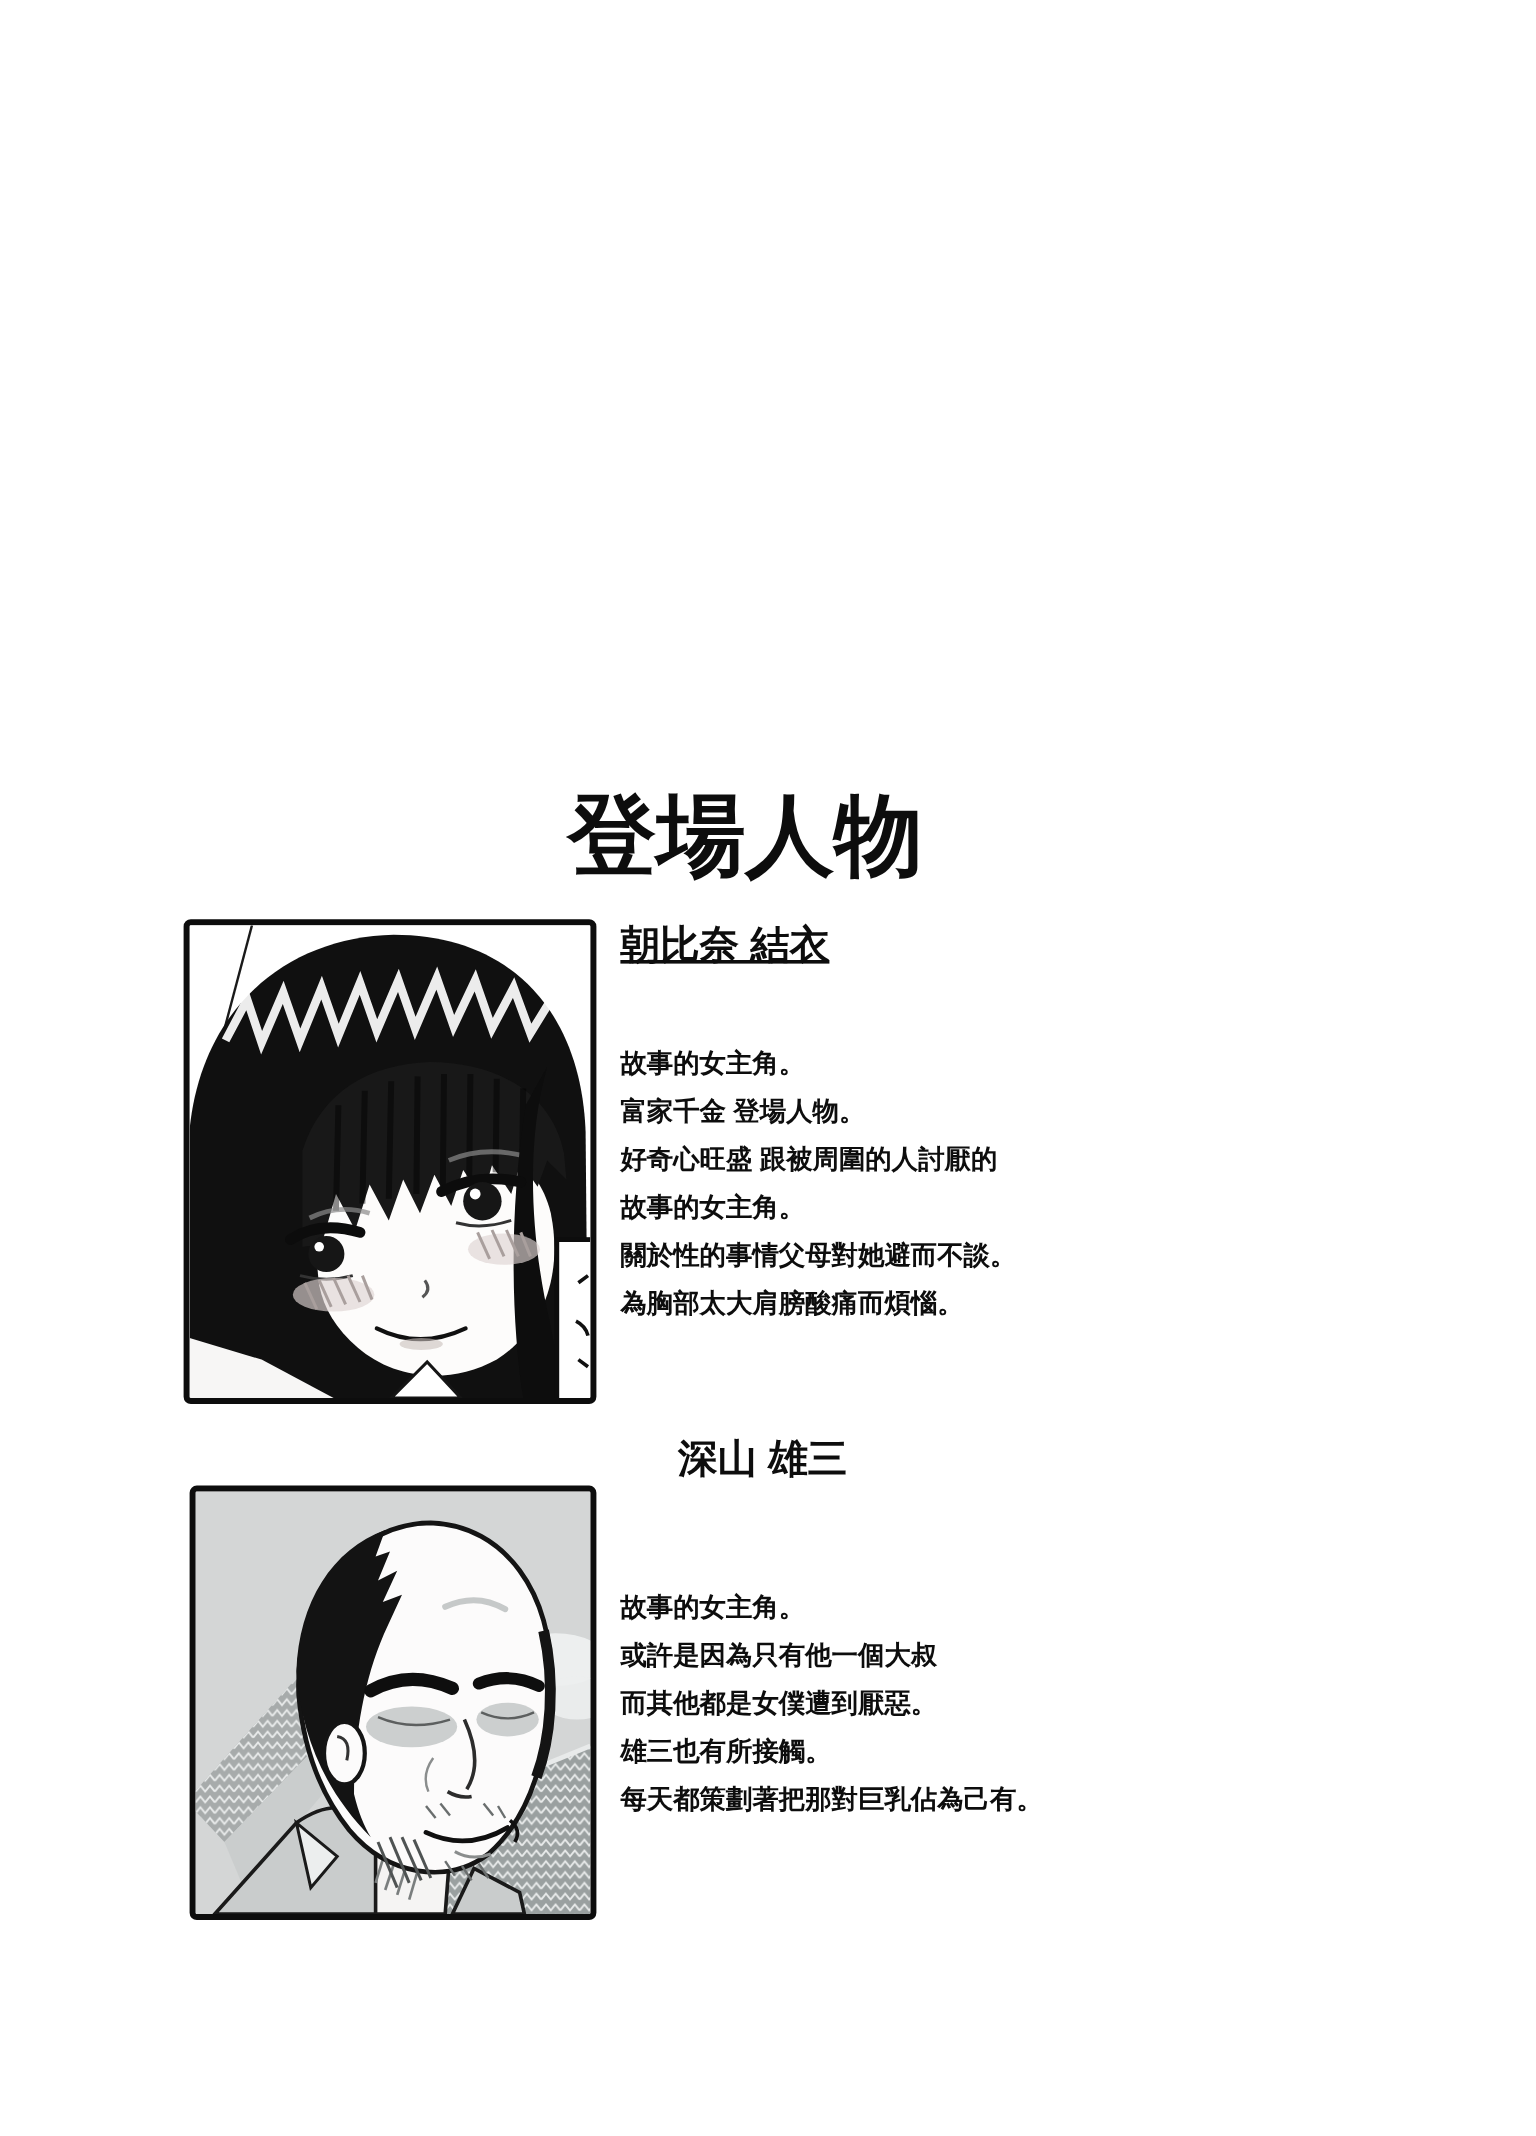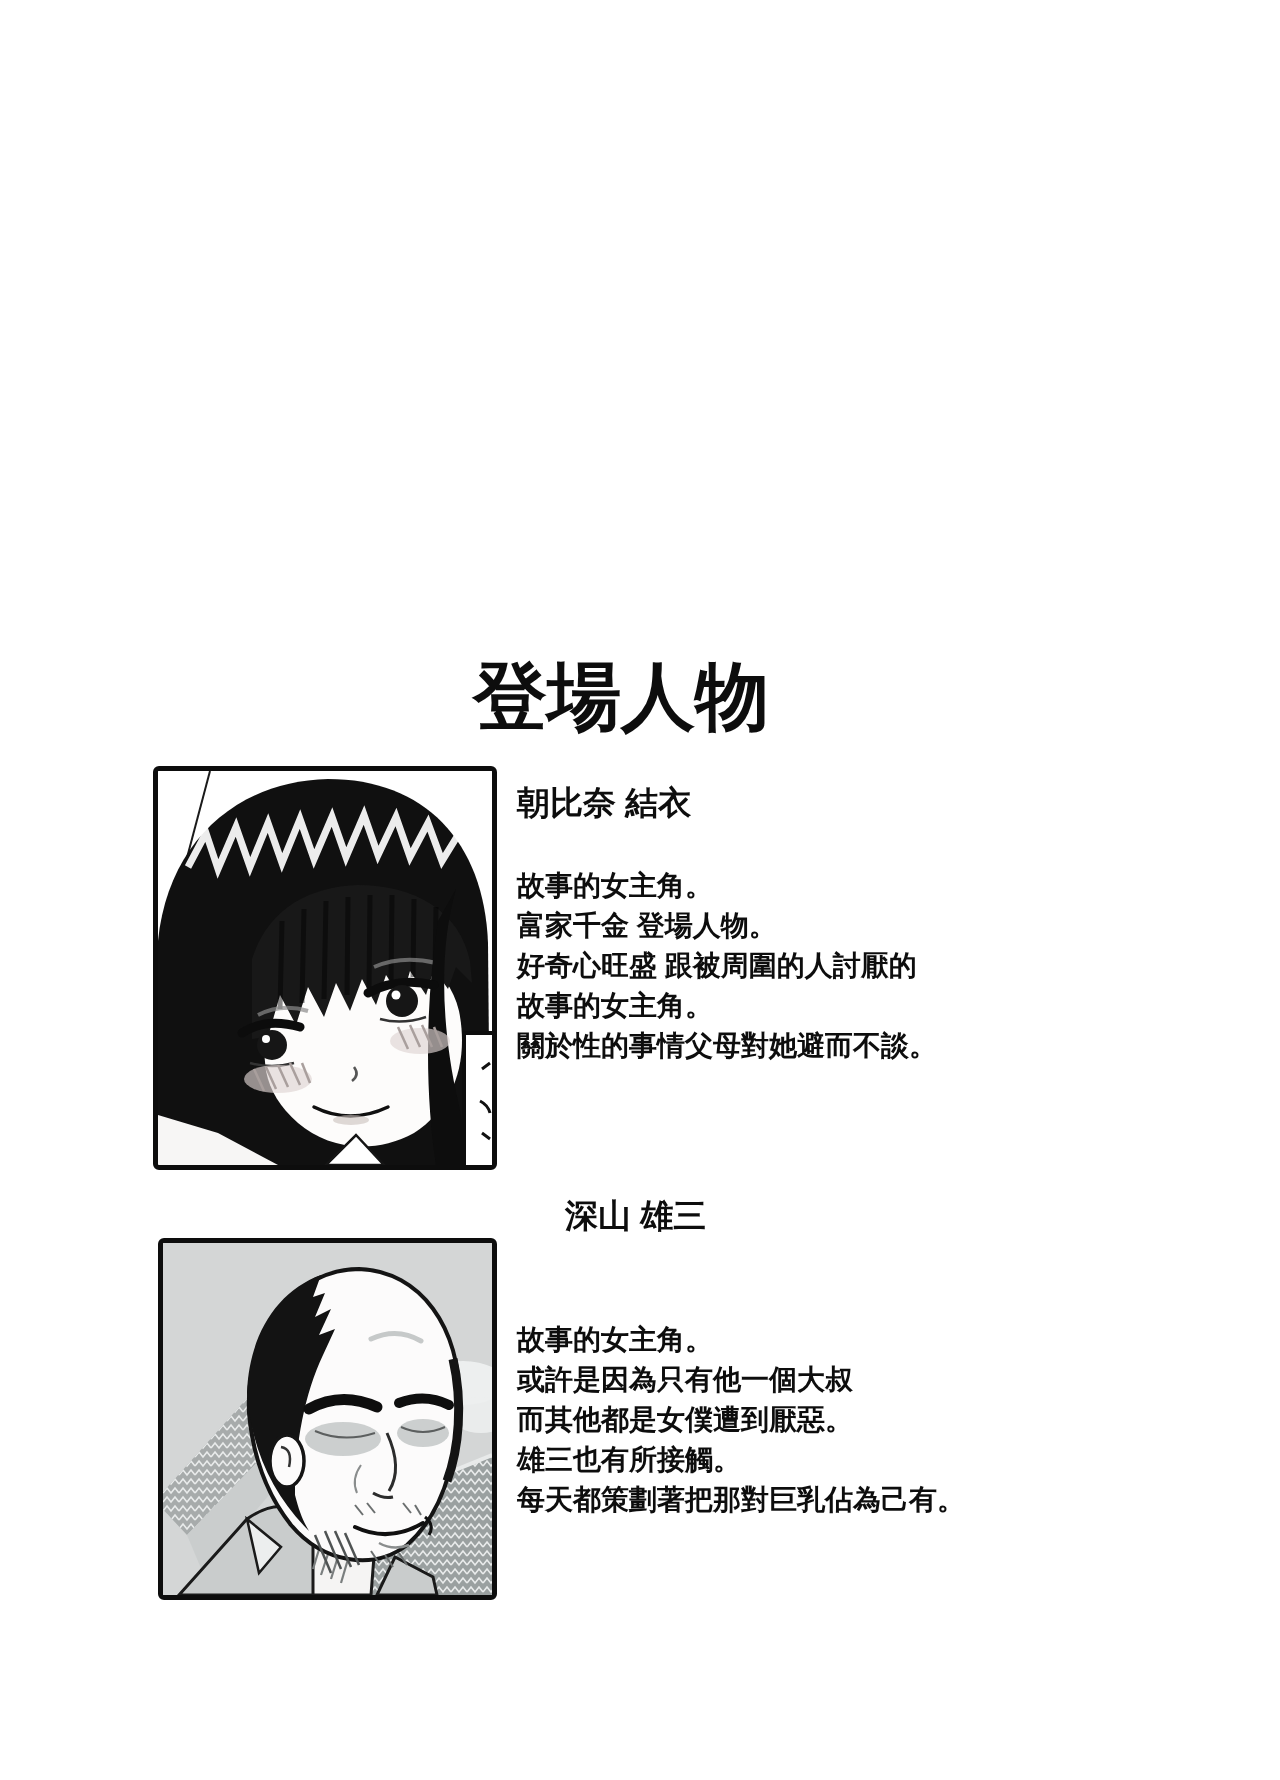--- a/index.html
+++ b/index.html
@@ -34,26 +34,26 @@
   .frame-2 { left:158px; top:1238px; width:339px; height:362px; }
   .frame svg { display:block; width:100%; height:100%; }
   .char-name {
     position:absolute;
     left:517px;
     font-size:33px;
     font-weight:700;
     line-height:40px;
     white-space:nowrap;
   }
-  .name-1 { top:783px; }
+  .name-1 { top:767px;text-decoration:underline; }
   .name-2 { top:1196px;margin-left:48px; }
   .desc {
     position:absolute;
     left:517px;
-    font-size:28px;
+    font-size:22px;
     font-weight:700;
     line-height:40px;
   }
   .desc-1 { top:866px; }
   .desc-2 { top:1320px; }
   .desc .line { white-space:nowrap; }
 </style>
 </head>
 <body>
 
@@ -141,20 +141,21 @@
         </g>
       </svg>
     </div>
     <div class="char-name name-1">朝比奈 結衣</div>
     <div class="desc desc-1">
       <div class="line">故事的女主角。</div>
       <div class="line">富家千金 登場人物。</div>
       <div class="line">好奇心旺盛 跟被周圍的人討厭的</div>
       <div class="line">故事的女主角。</div>
       <div class="line">關於性的事情父母對她避而不談。</div>
+      <div class="line">為胸部太大肩膀酸痛而煩惱。</div>
     </div>
   </section>
 
   <section>
     <div class="frame frame-2">
       <svg viewBox="0 0 329 352" aria-hidden="true">
         <defs>
           <pattern id="shz" width="16" height="9" patternUnits="userSpaceOnUse">
             <path d="M0,7 L4,2 L8,7 L12,2 L16,7" fill="none" stroke="#e9ebeb" stroke-width="1.6"></path>
           </pattern>

